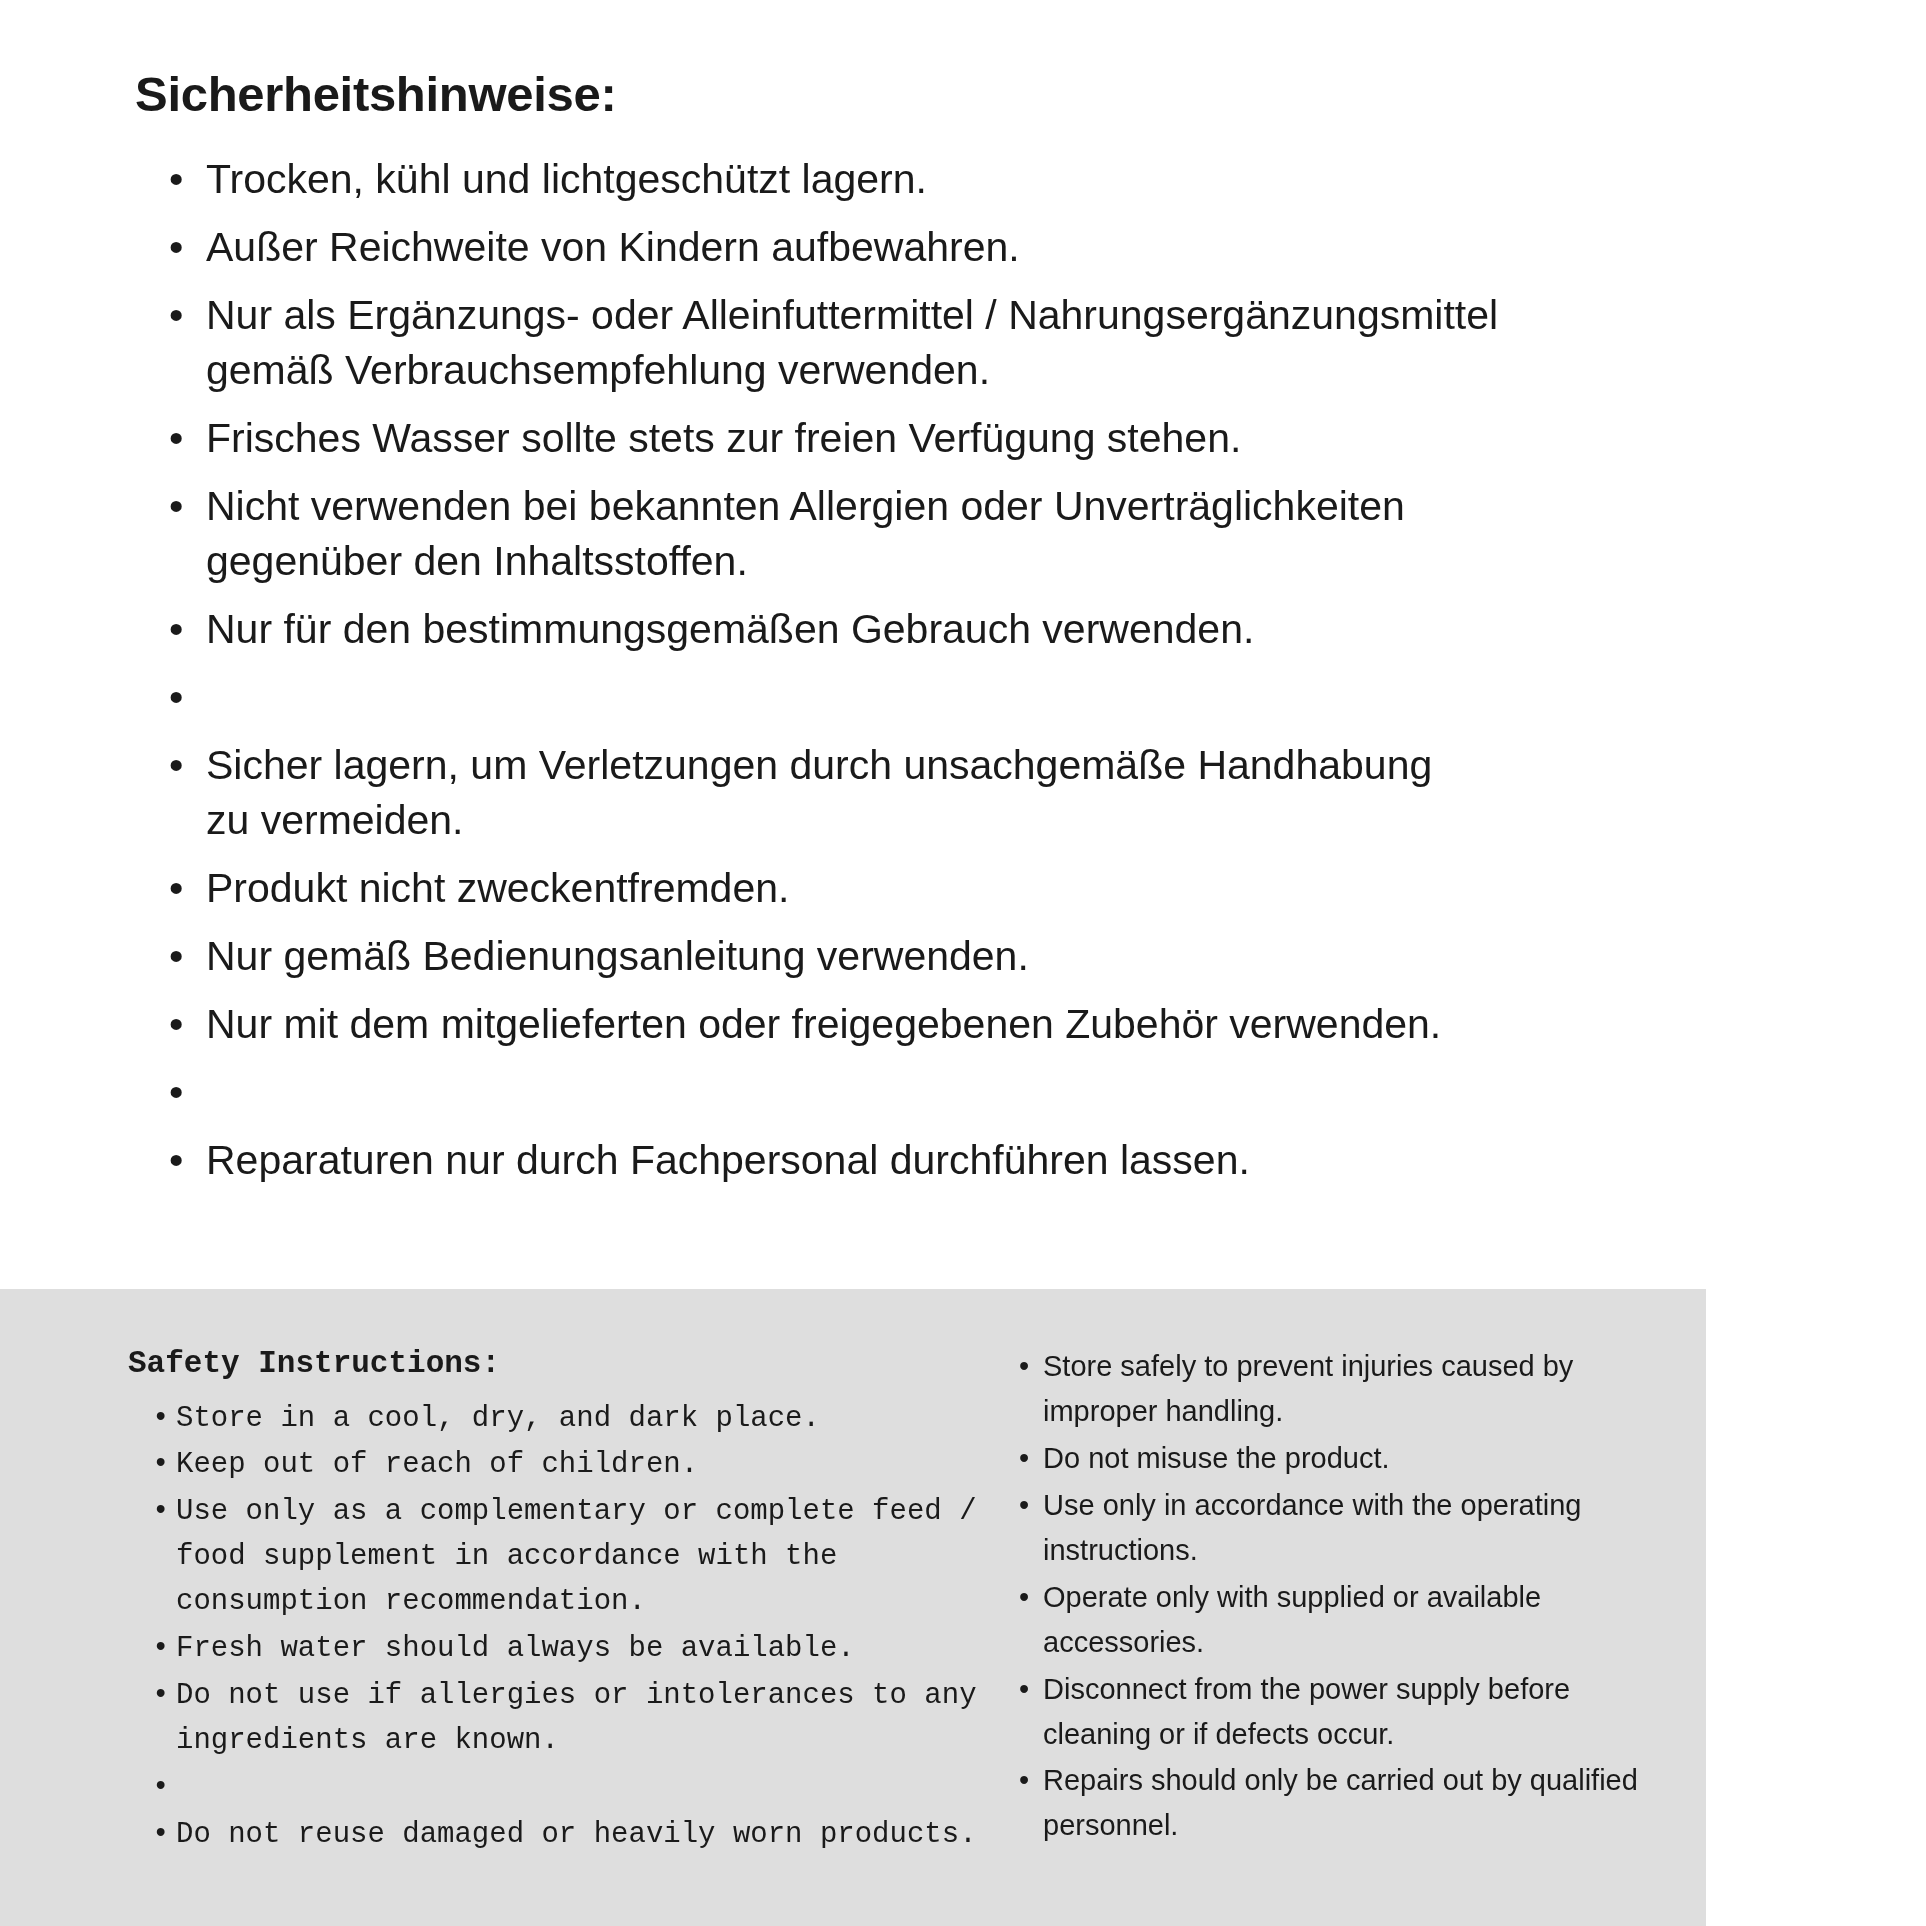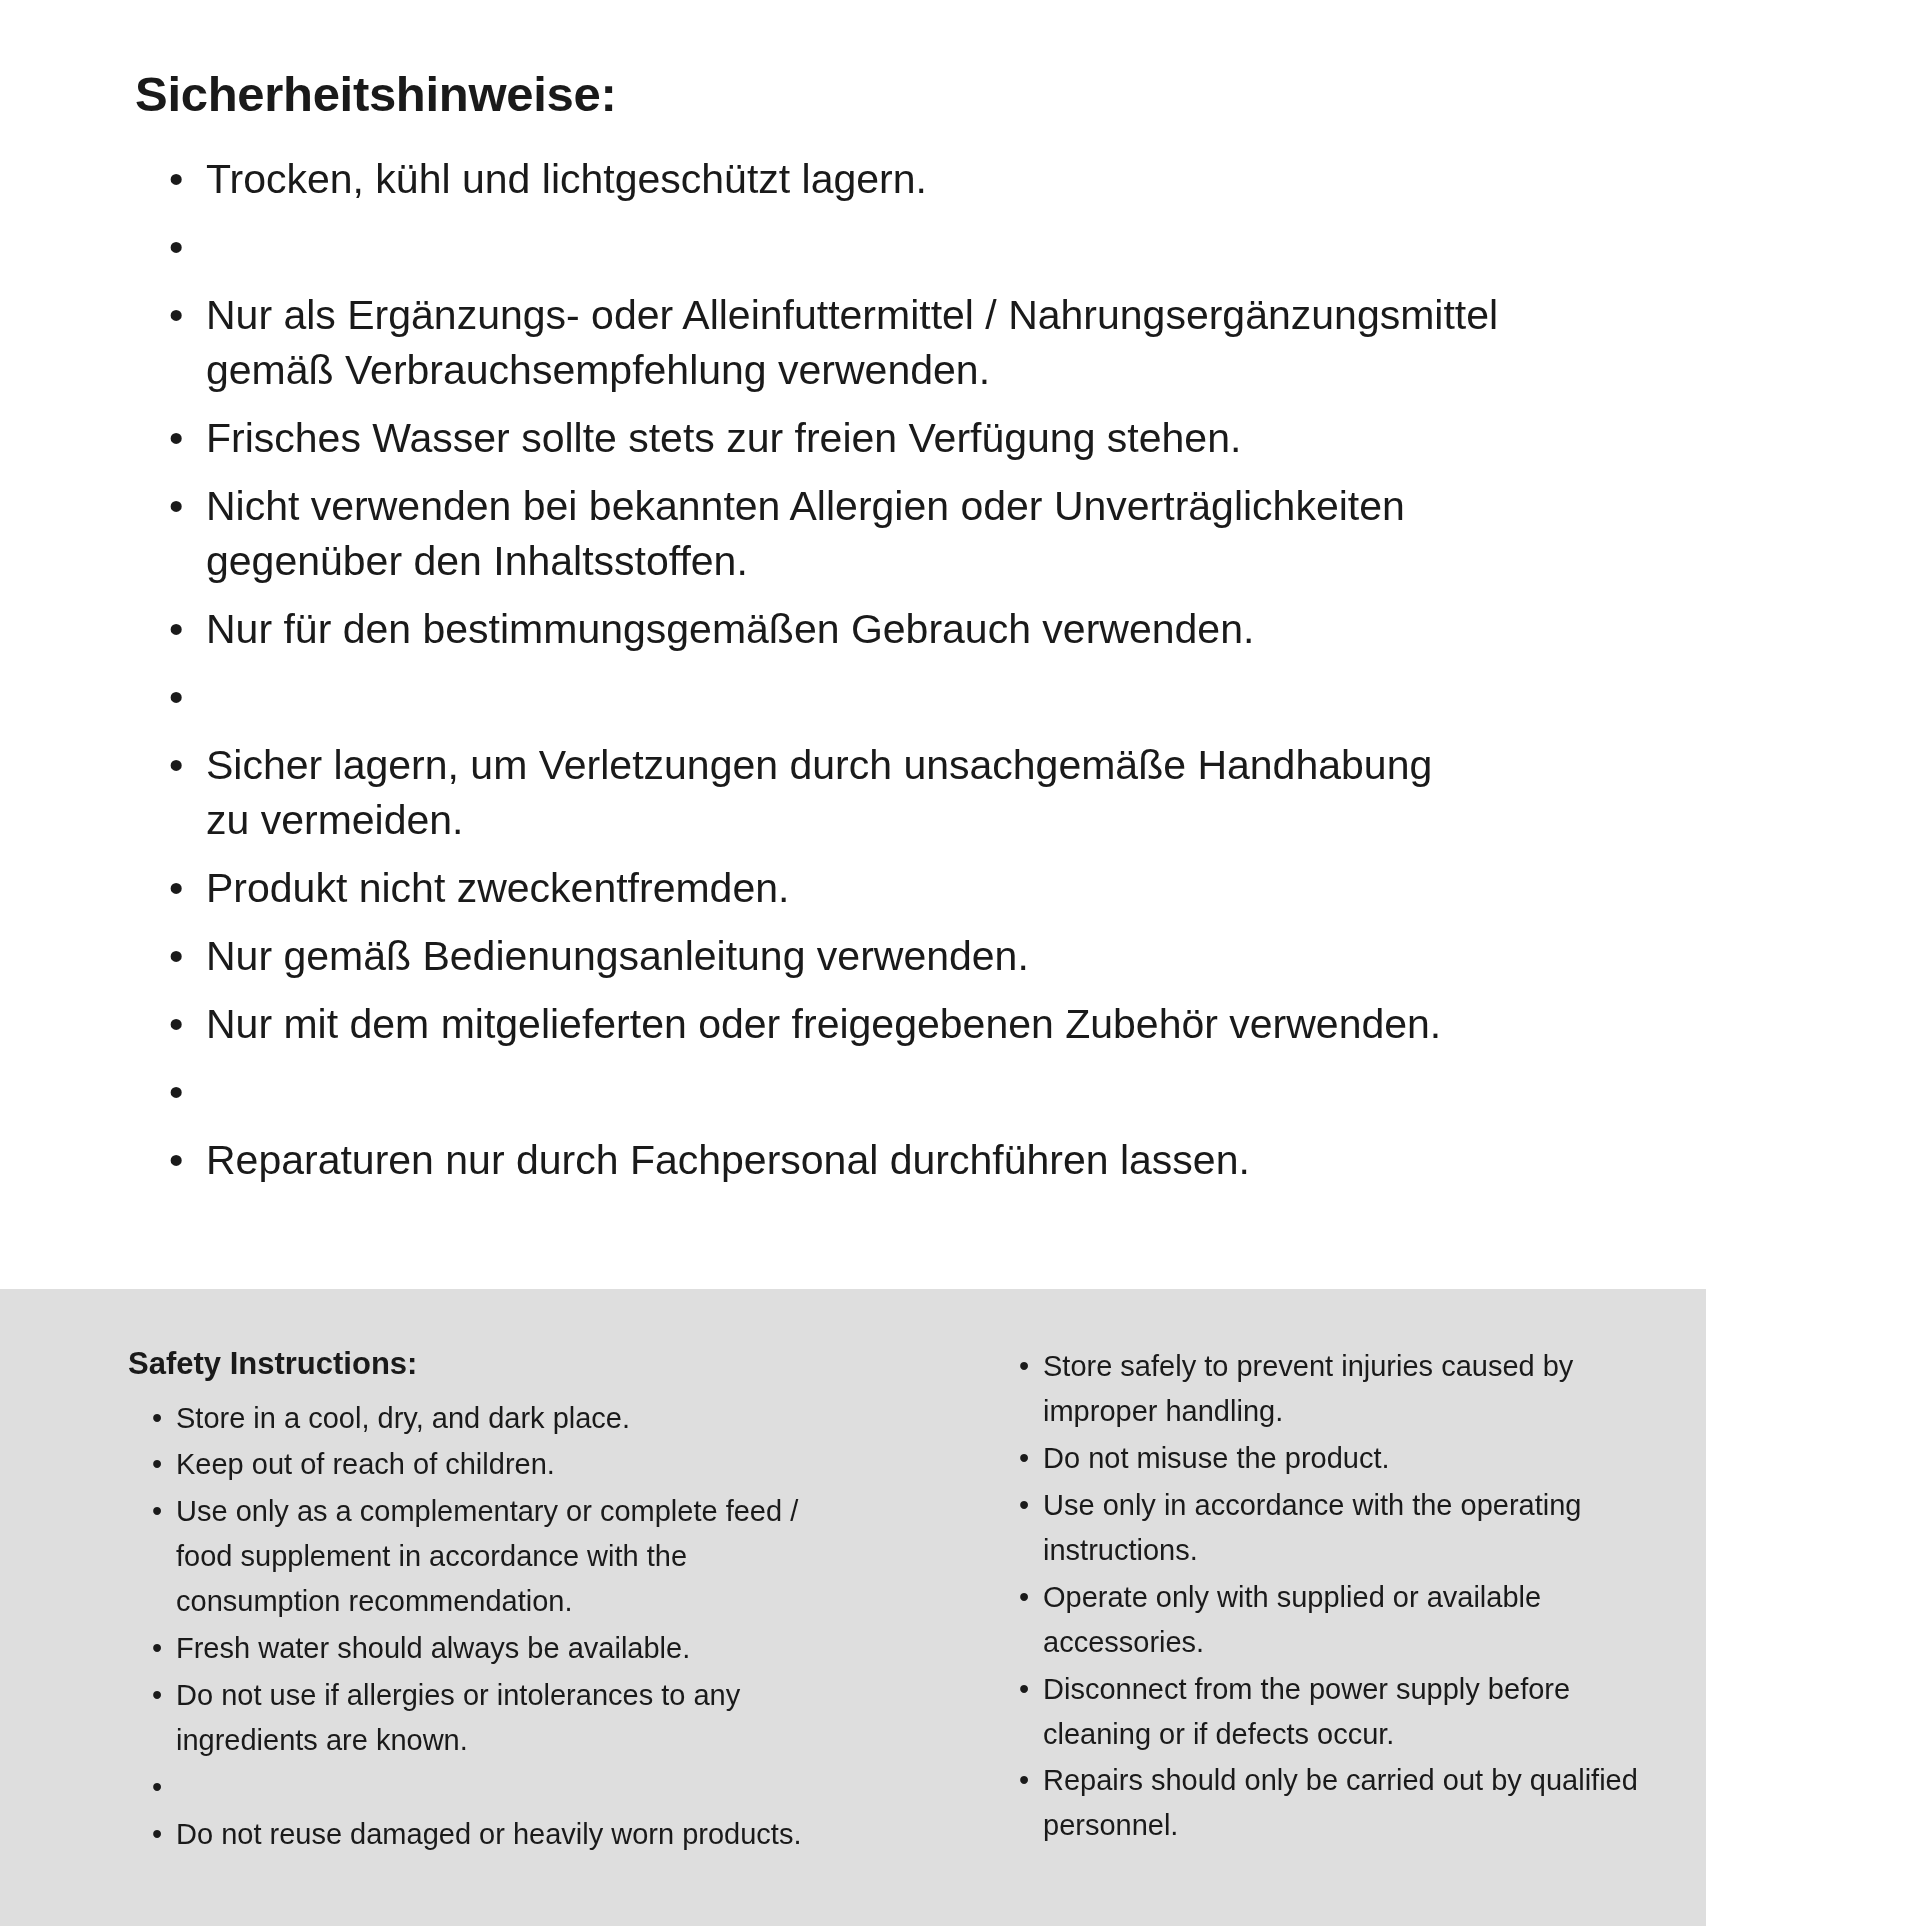--- a/index.html
+++ b/index.html
@@ -42,21 +42,21 @@
   .de .b { flex: 0 0 37px; }
 
   
   .en {
     box-sizing: border-box;
     height: 638px;
     background: #dedede;
     padding: 55px 58px 0 128px;
     display: flex;
   }
-  .col-left  { flex: 0 0 891px; }
+  .col-left  { flex: 0 0 891px; font-family: Liberation Mono, monospace; }
   .col-right { flex: 1 1 auto; }
   .en h2 {
     margin: 0 0 11.6px 0;
     font-size: 31px;
     line-height: 40px;
     font-weight: 700;
   }
   .en ul {
     list-style: none;
     margin: 0;
@@ -84,20 +84,21 @@
 
   <section class="de">
     <h1>Sicherheitshinweise:</h1>
     <ul>
       <li>
         <span class="b">•</span>
         <span class="t">Trocken, kühl und lichtgeschützt lagern.</span>
       </li>
       <li>
         <span class="b">•</span>
+        <span class="t">Außer Reichweite von Kindern aufbewahren.</span>
       </li>
       <li>
         <span class="b">•</span>
         <span class="t">Nur als Ergänzungs- oder Alleinfuttermittel / Nahrungsergänzungsmittel
 gemäß Verbrauchsempfehlung verwenden.</span>
       </li>
       <li>
         <span class="b">•</span>
         <span class="t">Frisches Wasser sollte stets zur freien Verfügung stehen.</span>
       </li>

